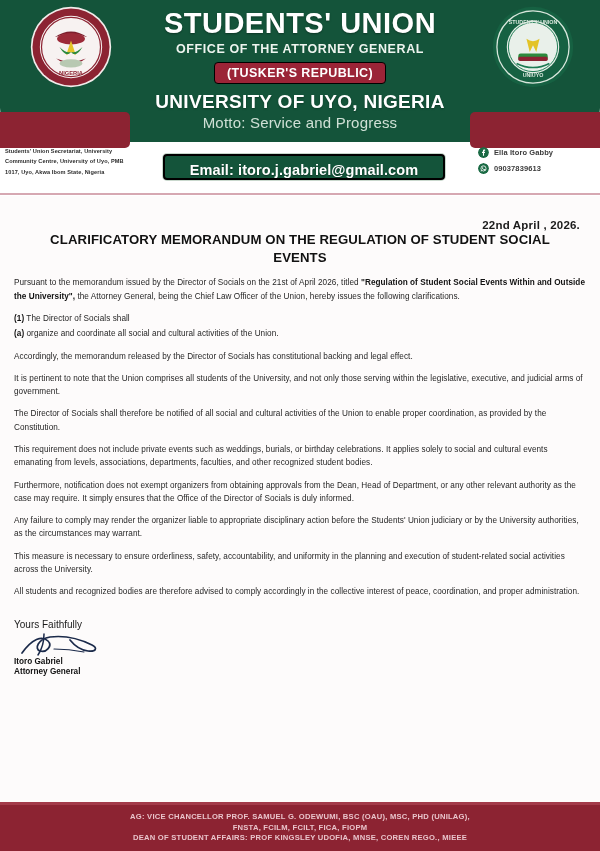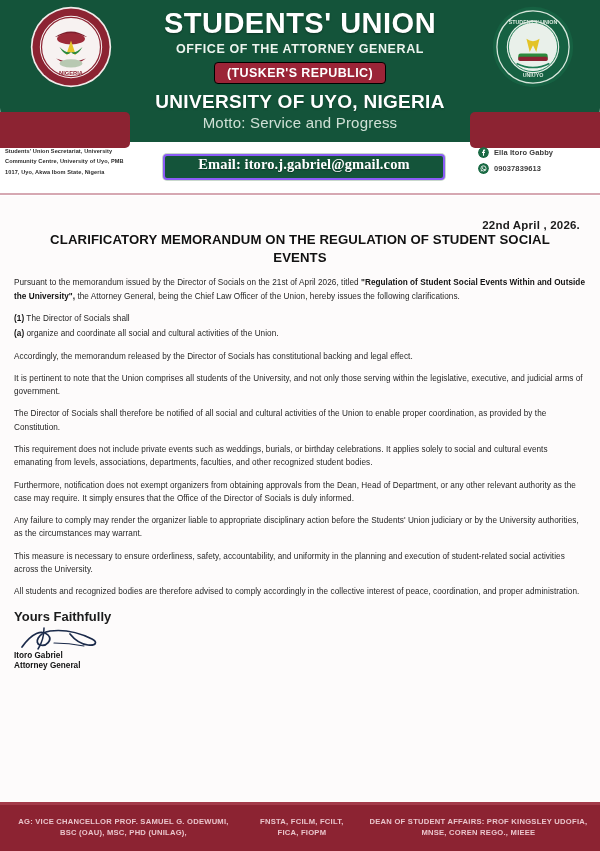--- a/index.html
+++ b/index.html
@@ -57,24 +57,23 @@
 
   
   .info-row { position: absolute; left: 0; top: 144px; width: 600px; height: 50px; z-index: 6; }
   .address {
     position: absolute; left: 5px; top: 2px; width: 125px;
     font-size: 5.6px; font-weight: bold; color: #2b2b2b; line-height: 1.85;
     letter-spacing: .1px;
   }
   .email-box {
     position: absolute; left: 163px; top: 10px; width: 282px; height: 26px;
-    background: #14543a; border: 2px solid #8b5cf6; border-radius: 4px;
-    display: flex; align-items: flex-start; justify-content: center;
+    background: #14543a; border: 2px solid #000000; border-radius: 4px;
+    display: flex; align-items: flex-end; justify-content: center;
     box-shadow: 0 0 0 1px #c9d8cd;
-    font-family: Liberation Serif, serif;
   }
   .email-text {
     color: #ffffff; font-size: 14.5px; font-weight: bold; letter-spacing: .1px;
     text-shadow: 0 1px 1px rgba(0,0,0,.4);
   }
   .socials { position: absolute; right: 0; top: 3px; width: 122px; }
   .social-line { display: flex; align-items: center; gap: 5px; margin-bottom: 5px; }
   .sicon { width: 11px; height: 11px; border-radius: 50%; flex: 0 0 auto; display:block; }
   .social-text { font-size: 7.5px; font-weight: bold; color: #3a3a3a; letter-spacing: .1px; }
 
@@ -91,29 +90,29 @@
     line-height: 1.38; padding: 0 22px; letter-spacing: .1px;
   }
   p.para {
     font-size: 8.2px; color: #262626; line-height: 1.62; margin-top: 9px;
     text-align: left; letter-spacing: .05px;
   }
   p.tight { margin-top: 2px; }
   p.b0 { margin-top: 9px; }
   .para b { font-weight: bold; color: #111111; }
 
-  .signoff { font-size: 13px; font-weight: bold; color: #1b1b1b; margin-top: 10px; }
+  .signoff { font-size: 10px; font-weight: normal; color: #1b1b1b; margin-top: 20px; }
   .sig-svg { margin-top: 1px; margin-left: 4px; display: block; }
   .sig-name { font-size: 8.2px; font-weight: bold; color: #111111; line-height: 1.3; }
   .sig-role { font-size: 8.2px; font-weight: bold; color: #111111; line-height: 1.3; }
 
   
   .footer {
     position: absolute; left: 0; bottom: 0; width: 600px; height: 46px;
-    background: #8c2332; display: flex; flex-direction: row;
+    background: #8c2332; display: flex; flex-direction: column;
     align-items: center; justify-content: center;
   }
   .footer-line {
     font-size: 7.6px; font-weight: bold; color: #e9c4cb; letter-spacing: .25px;
     line-height: 1.42; text-align: center; padding: 0 10px;
   }
   .footer-top-edge { position: absolute; left: 0; bottom: 46px; width: 600px; height: 3px; background: #a33a49; }
 </style>
 </head>
 <body>

